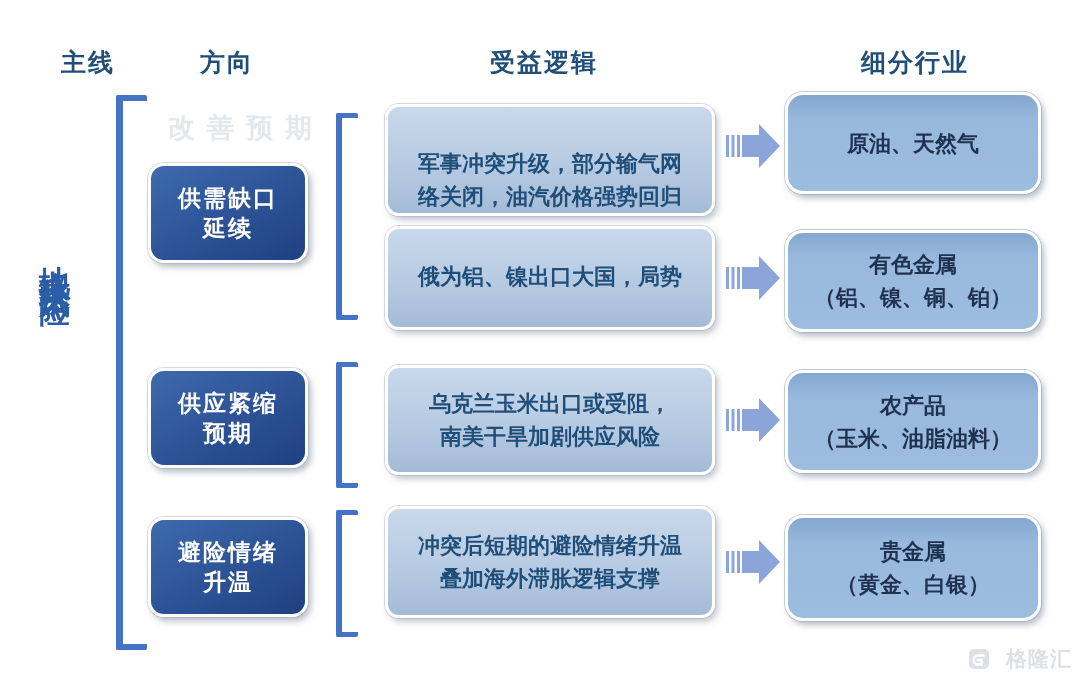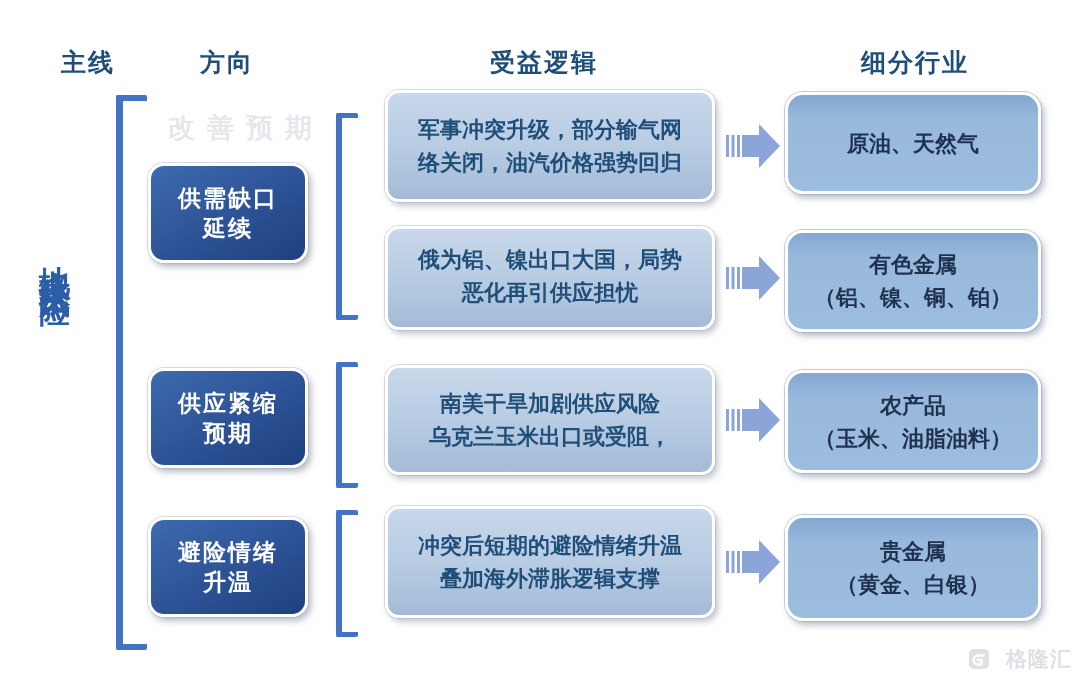--- a/index.html
+++ b/index.html
@@ -30,21 +30,21 @@
           color:#fff;display:flex;flex-direction:column;align-items:center;justify-content:center;
           font-size:23px;font-weight:600;line-height:1.32;letter-spacing:2px;text-align:center;}
   #dir1{top:163px;} #dir2{top:368px;} #dir3{top:517px;}
 
   .logicbox{position:absolute;left:385px;width:330px;box-sizing:border-box;
           border:3px solid #fff;border-radius:14px;
           background:linear-gradient(#C9D8EB 0%,#B4C9E1 60%,#A4BBD7 100%);
           box-shadow:0 0 0 1px rgba(160,170,185,.42),3px 4px 6px rgba(120,130,150,.45);
           color:#1F4E79;display:flex;flex-direction:column;align-items:center;justify-content:center;
           font-size:22px;font-weight:600;line-height:1.5;text-align:center;}
-  #logic1{top:90px;height:112px;}
+  #logic1{top:104px;height:112px;justify-content:flex-end;}
   #logic2{top:226px;height:104px;font-family:Liberation Mono, monospace;}
   #logic3{top:365px;height:110px;}
   #logic4{top:506px;height:112px;}
 
   .arrow{position:absolute;left:726px;width:54px;height:50px;}
   #arrow1{top:121px;} #arrow2{top:253px;} #arrow3{top:395px;} #arrow4{top:537px;}
 
   .indbox{position:absolute;left:785px;width:256px;box-sizing:border-box;
           border:3px solid #fff;border-radius:18px;
           background:linear-gradient(180deg,#84A7D1 0%,#98B9DC 25%,#9DBDDF 100%);
@@ -97,25 +97,24 @@
   <div class="bracket" id="bracket-g1"></div>
   <div class="bracket" id="bracket-g2"></div>
   <div class="bracket" id="bracket-g3"></div>
 
   <div class="logicbox" id="logic1">
     <span class="line">军事冲突升级，部分输气网</span>
     <span class="line">络关闭，油汽价格强势回归</span>
   </div>
   <div class="logicbox" id="logic2">
     <span class="line">俄为铝、镍出口大国，局势</span>
-    <span class="line">恶化再引供应担忧</span>
   </div>
   <div class="logicbox" id="logic3">
+    <span class="line">乌克兰玉米出口或受阻，</span>
     <span class="line">南美干旱加剧供应风险</span>
-    <span class="line">乌克兰玉米出口或受阻，</span>
   </div>
   <div class="logicbox" id="logic4">
     <span class="line">冲突后短期的避险情绪升温</span>
     <span class="line">叠加海外滞胀逻辑支撑</span>
   </div>
 
   <svg class="arrow" id="arrow1" viewBox="0 0 54 50">
     <g fill="#8CA5D9">
         <rect x="0" y="14" width="3" height="22"></rect>
         <rect x="5.5" y="14" width="3" height="22"></rect>

